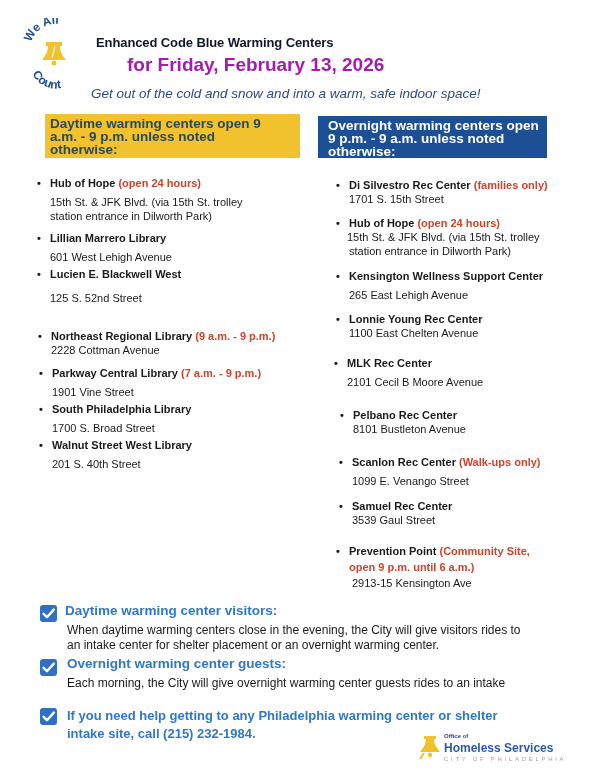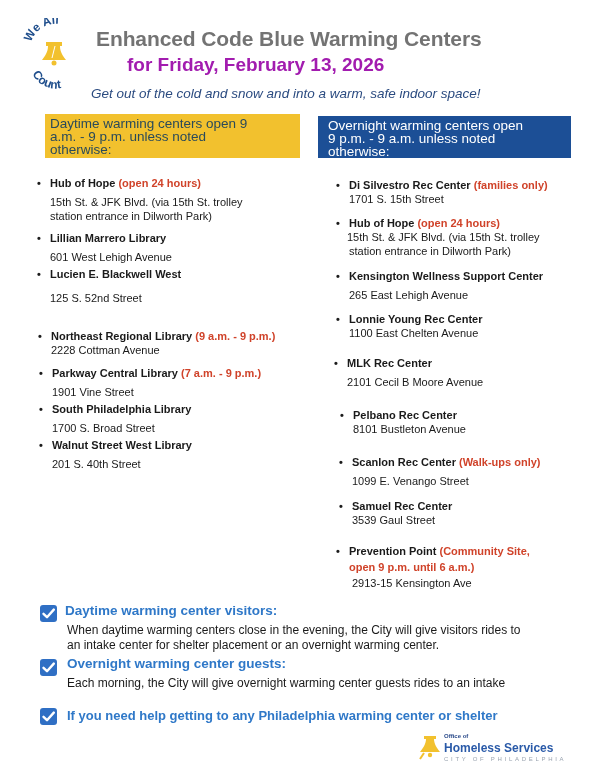--- a/index.html
+++ b/index.html
@@ -2,26 +2,26 @@
 <html><head>
 <meta charset="utf-8">
 <style>
   html, body { margin:0; padding:0; background:#ffffff; }
   body { width:607px; height:774px; position:relative; overflow:hidden;
          font-family:"Liberation Sans", "DejaVu Sans", sans-serif; color:#1a1a1a; }
   .abs { position:absolute; }
 
   
   .logo { left:22px; top:18px; width:64px; height:72px; }
-  .title1 { left:96px; top:27px; font-size:21px; font-weight:bold; color:#737373; letter-spacing:-0.1px; white-space:nowrap; }
+  .title1 { left:96px; top:35px; font-size:13px; font-weight:bold; color:#0f172a; letter-spacing:-0.1px; white-space:nowrap; }
   .title2 { left:127px; top:54px; font-size:19px; font-weight:bold; color:#a21caf; white-space:nowrap; }
   .subtitle { left:91px; top:86px; font-size:13.5px; font-style:italic; color:#2b4b80; white-space:nowrap; }
 
   
-  .hdr { font-weight:normal; font-size:13.5px; line-height:13px; padding:3px 6px 12px 5px; box-sizing:border-box; }
+  .hdr { font-weight:bold; font-size:13.5px; line-height:13px; padding:3px 6px 12px 5px; box-sizing:border-box; }
   .hdr-day { left:45px; top:114px; width:255px; height:44px; background:#f2c12e; color:#2a4a5a; }
 
   
   .item { position:absolute; font-size:11px; line-height:14px; }
   .item .bullet { position:absolute; left:-13px; top:0; font-weight:bold; }
   .item .name { font-weight:bold; }
   .item .note { font-weight:bold; color:#d0432a; }
   .item .addr { display:block; font-size:11px; }
   .gap { display:block; height:5px; }
 
@@ -60,21 +60,21 @@
 
 <div class="abs title1">Enhanced Code Blue Warming Centers</div>
 <div class="abs title2">for Friday, February 13, 2026</div>
 <div class="abs subtitle">Get out of the cold and snow and into a warm, safe indoor space!</div>
 
 <div class="abs hdr hdr-day">
   <div>Daytime warming centers open 9</div>
   <div>a.m. - 9 p.m. unless noted</div>
   <div>otherwise:</div>
 </div>
-<div class="abs hdr" style="left:318px; top:116px; width:253px; height:42px; background:#1c4f96; color:#ffffff; padding-left:10px;">
+<div class="abs hdr" style="left:318px; top:116px; width:229px; height:42px; background:#1c4f96; color:#ffffff; padding-left:10px;">
   <div>Overnight warming centers open</div>
   <div>9 p.m. - 9 a.m. unless noted</div>
   <div>otherwise:</div>
 </div>
 
 <div>
   <div class="item" style="left:50px; top:176px;">
     <span class="bullet">•</span>
     <span class="name">Hub of Hope</span>
     <span class="note">(open 24 hours)</span>
@@ -200,20 +200,21 @@
   <div>Each morning, the City will give overnight warming center guests rides to an intake</div>
 </div>
 
 <div class="abs check" style="left:40px; top:708px;">
   <svg viewBox="0 0 17 17">
       <path d="M3.5,8.8 L7,12.2 L13.8,4.6" fill="none" stroke="#ffffff" stroke-width="2.4" stroke-linecap="round" stroke-linejoin="round"></path>
     </svg>
 </div>
 <div class="abs note-h" style="left:67px; top:707px; font-size:13px; line-height:18px;">
   <div>If you need help getting to any Philadelphia warming center or shelter</div>
+  <div>intake site, call (215) 232-1984.</div>
 </div>
 
 <div class="abs ohs">
   <svg width="26" height="30" viewBox="0 0 26 30" style="position:absolute;left:0;top:2px;">
     <path d="M6,3 h12 v3 h-2 c0,5 3,9 6,13 h-20 c3,-4 6,-8 6,-13 h-2 z" fill="#f2c12e"></path>
     <circle cx="12" cy="22" r="2.2" fill="#f2c12e"></circle>
     <line x1="2" y1="26" x2="6" y2="20" stroke="#f2c12e" stroke-width="2"></line>
   </svg>
   <span class="t1">Office of</span>
   <span class="t2">Homeless Services</span>

